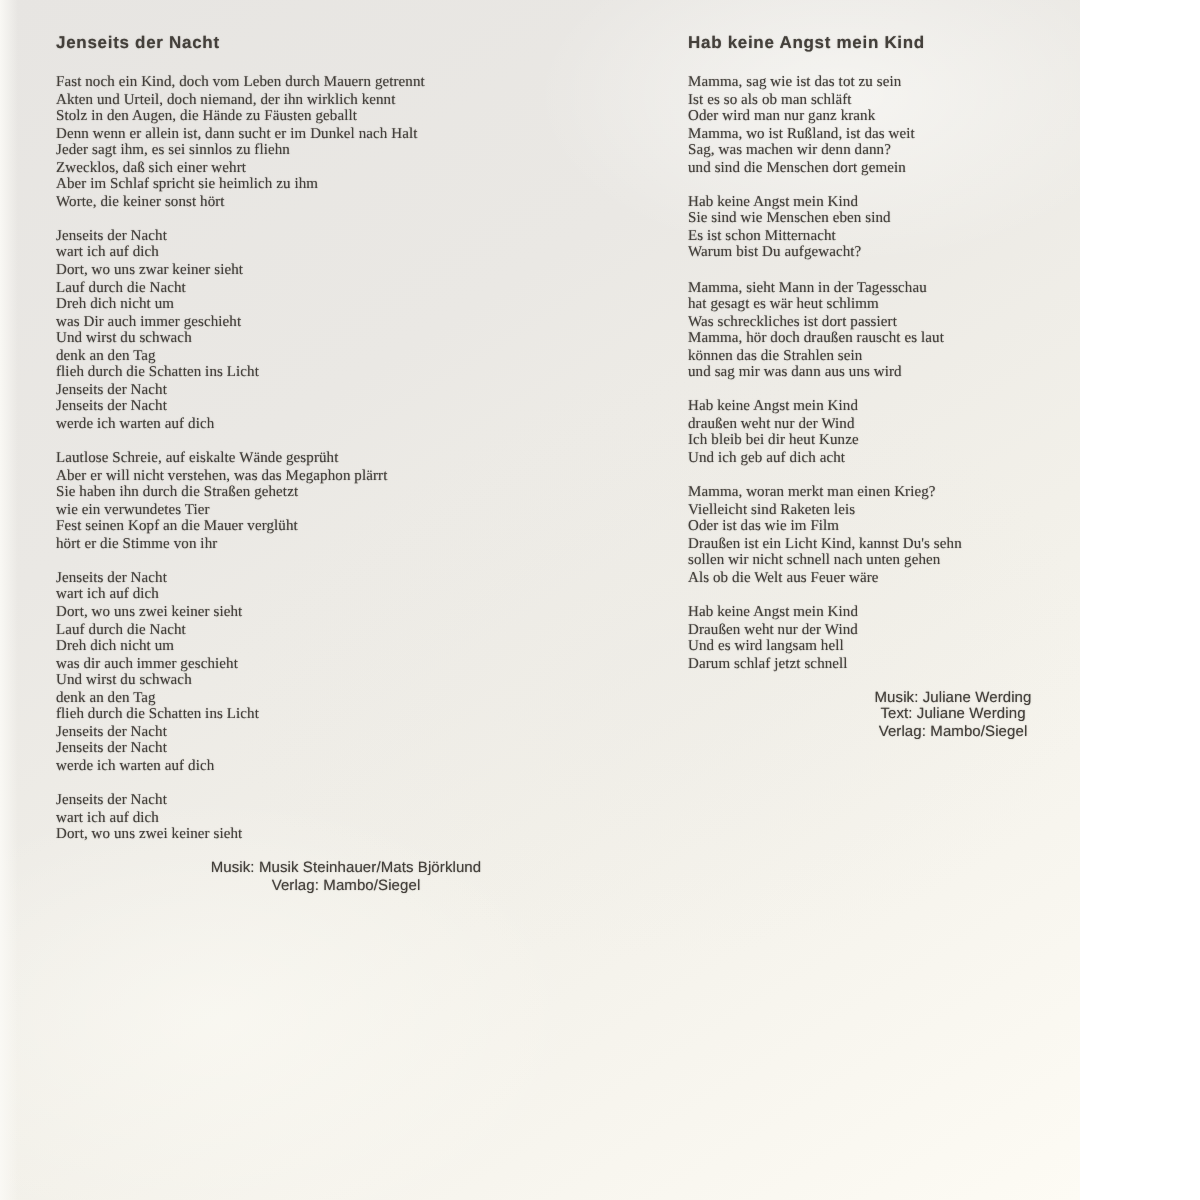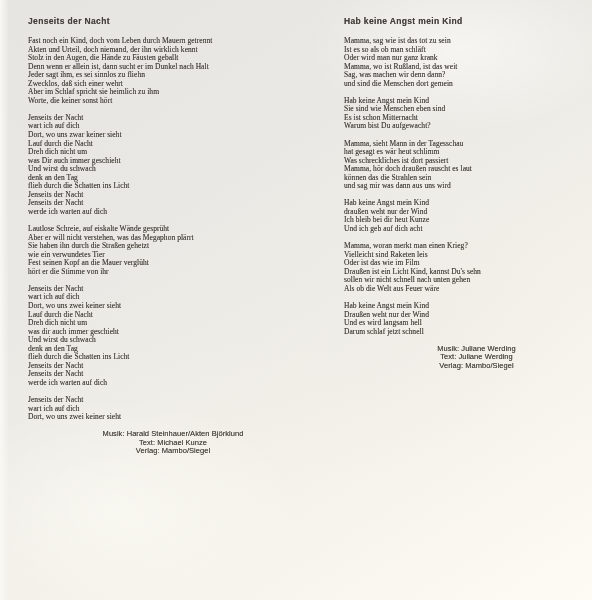--- a/index.html
+++ b/index.html
@@ -5,21 +5,21 @@
   html, body {
     margin: 0;
     padding: 0;
     width: 600px;
     height: 600px;
     overflow: hidden;
     font-family: "Liberation Sans", "DejaVu Sans", sans-serif;
   }
   .paper {
     position: relative;
-    width: 592px;
+    width: 540px;
     height: 600px;
     background:
       radial-gradient(ellipse 220px 120px at 78% 8%, rgba(255,255,252,0.55), rgba(255,255,252,0) 70%),
       radial-gradient(ellipse 260px 160px at 20% 85%, rgba(255,254,248,0.5), rgba(255,254,248,0) 70%),
       radial-gradient(ellipse 300px 200px at 60% 55%, rgba(235,233,228,0.35), rgba(235,233,228,0) 75%),
       linear-gradient(148deg, #e7e5e2 0%, #eae8e4 32%, #f2f0e9 62%, #fdfbf4 100%);
   }
   .edge-strip {
     position: absolute;
     left: 0; top: 0;
@@ -106,22 +106,21 @@
           <div class="line">Jenseits der Nacht</div>
           <div class="line">werde ich warten auf dich</div>
         </div>
         <div class="stanza">
           <div class="line">Jenseits der Nacht</div>
           <div class="line">wart ich auf dich</div>
           <div class="line">Dort, wo uns zwei keiner sieht</div>
         </div>
       </div>
     <div class="credits">
-        <div class="line">Musik: Harald Steinhauer/Akten Björklund</div>
-        <div class="line">Text: Michael Kunze</div>
+        <div class="line">Musik: Musik Steinhauer/Mats Björklund</div>
         <div class="line">Verlag: Mambo/Siegel</div>
       </div>
   </div>
 
   <div class="col col-right">
     <h2 class="song-title">Hab keine Angst mein Kind</h2>
     <div class="stanzas">
         <div class="stanza">
           <div class="line">Mamma, sag wie ist das tot zu sein</div>
           <div class="line">Ist es so als ob man schläft</div>

